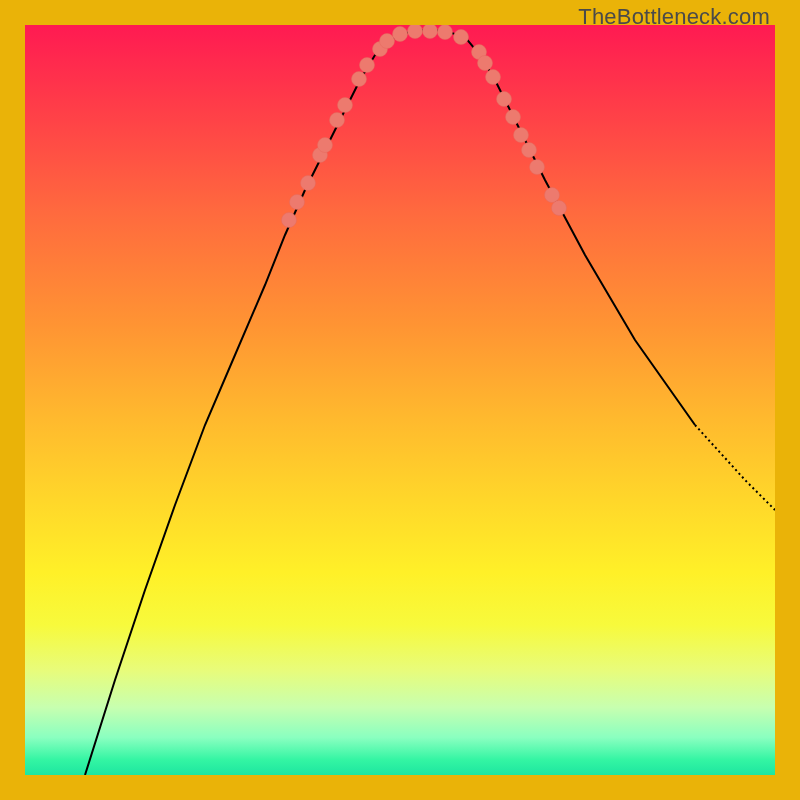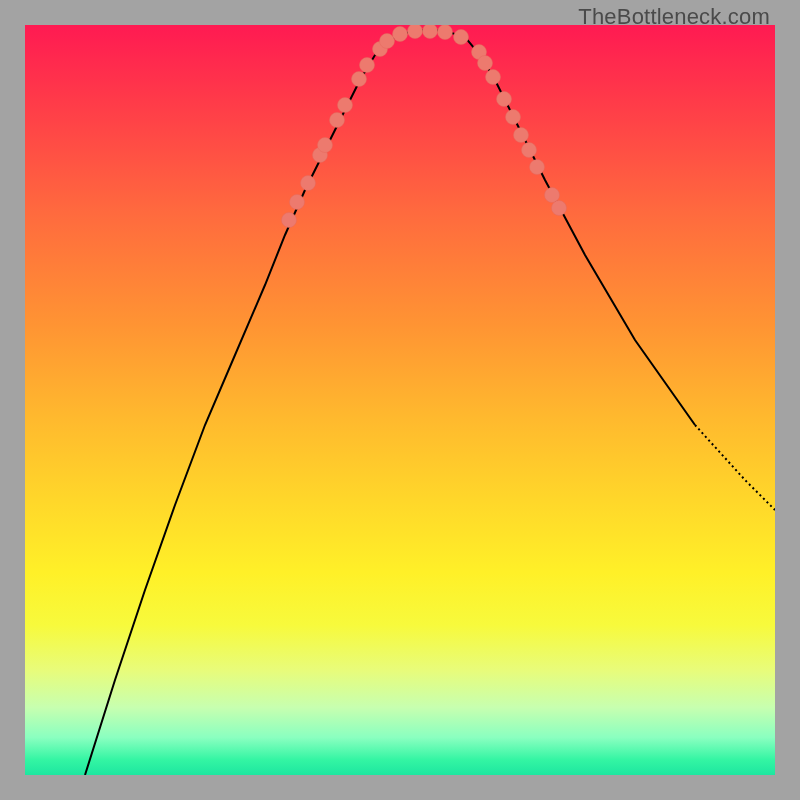--- a/index.html
+++ b/index.html
@@ -8,21 +8,21 @@
     width: 800px;
     height: 800px;
     overflow: hidden;
     background: #000;
     font-family: Arial, Helvetica, sans-serif;
   }
   .frame {
     position: relative;
     width: 800px;
     height: 800px;
-    background: #a3a3a3;
+    background: #eab308;
   }
   .plot {
     position: absolute;
     left: 25px;
     top: 25px;
     width: 750px;
     height: 750px;
     background: linear-gradient(
       to bottom,
       #ff1a52 0%,

